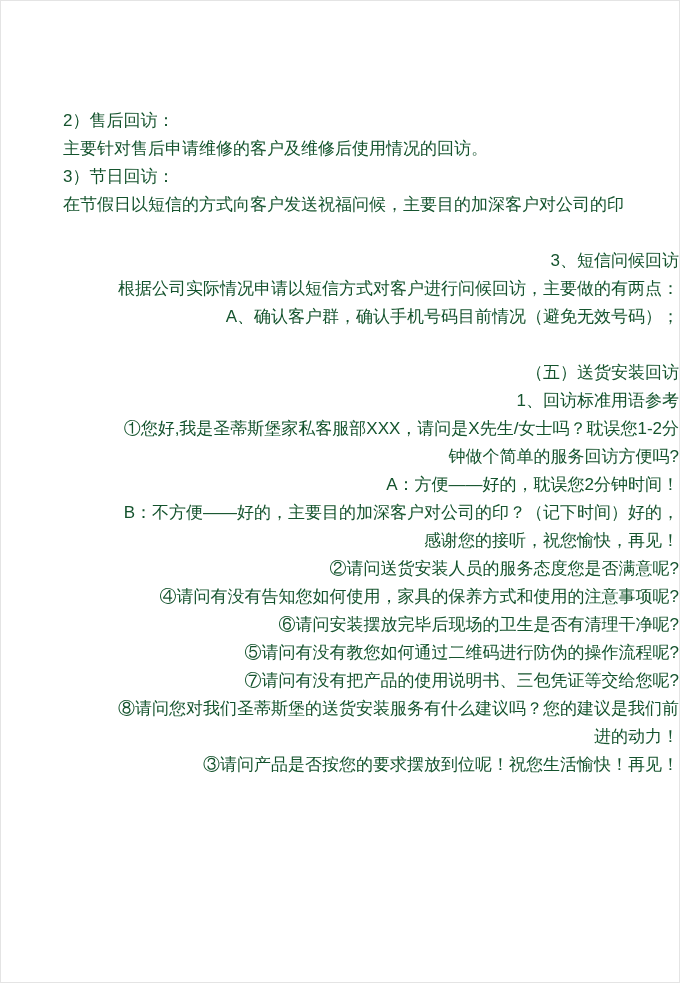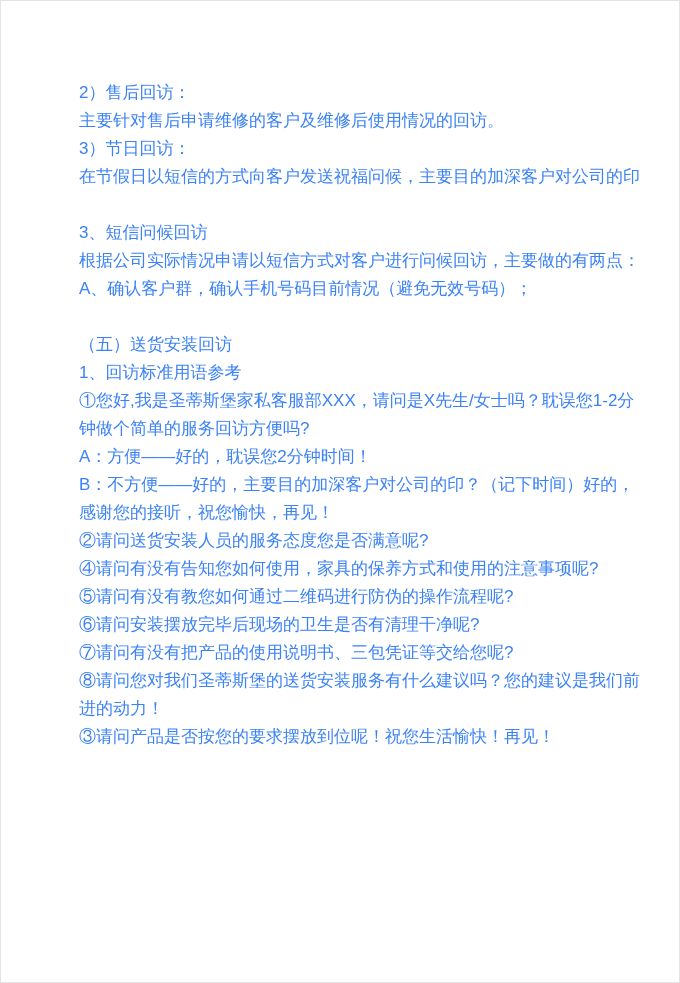--- a/index.html
+++ b/index.html
@@ -11,30 +11,30 @@
     position: relative;
     width: 680px;
     height: 983px;
     box-sizing: border-box;
     background: #ffffff;
     border: 1px solid #e4e4e4;
     overflow: hidden;
     font-family: "Liberation Sans", sans-serif;
   }
   .content {
-    padding: 78px 0 0 62px;
-    color: #3b82f6;
+    padding: 106px 0 0 62px;
+    color: #14532d;
     font-size: 17px;
-    margin-left: 16px;
   }
   .section {
     margin: 0;
   }
   .section + .section {
     margin-top: 28px; 
+    text-align: right;
   }
   .line {
     line-height: 28px;
     min-height: 28px;
     white-space: nowrap;
     letter-spacing: 0;
   }
 </style>
 </head>
 <body>
@@ -58,22 +58,22 @@
     <div class="section">
       <div class="line">（五）送货安装回访</div>
       <div class="line">1、回访标准用语参考</div>
       <div class="line">①您好,我是圣蒂斯堡家私客服部XXX，请问是X先生/女士吗？耽误您1-2分</div>
       <div class="line">钟做个简单的服务回访方便吗?</div>
       <div class="line">A：方便——好的，耽误您2分钟时间！</div>
       <div class="line">B：不方便——好的，主要目的加深客户对公司的印？（记下时间）好的，</div>
       <div class="line">感谢您的接听，祝您愉快，再见！</div>
       <div class="line">②请问送货安装人员的服务态度您是否满意呢?</div>
       <div class="line">④请问有没有告知您如何使用，家具的保养方式和使用的注意事项呢?</div>
+      <div class="line">⑥请问安装摆放完毕后现场的卫生是否有清理干净呢?</div>
       <div class="line">⑤请问有没有教您如何通过二维码进行防伪的操作流程呢?</div>
-      <div class="line">⑥请问安装摆放完毕后现场的卫生是否有清理干净呢?</div>
       <div class="line">⑦请问有没有把产品的使用说明书、三包凭证等交给您呢?</div>
       <div class="line">⑧请问您对我们圣蒂斯堡的送货安装服务有什么建议吗？您的建议是我们前</div>
       <div class="line">进的动力！</div>
       <div class="line">③请问产品是否按您的要求摆放到位呢！祝您生活愉快！再见！</div>
     </div>
 
   </div>
 </div>
 
 </body></html>

